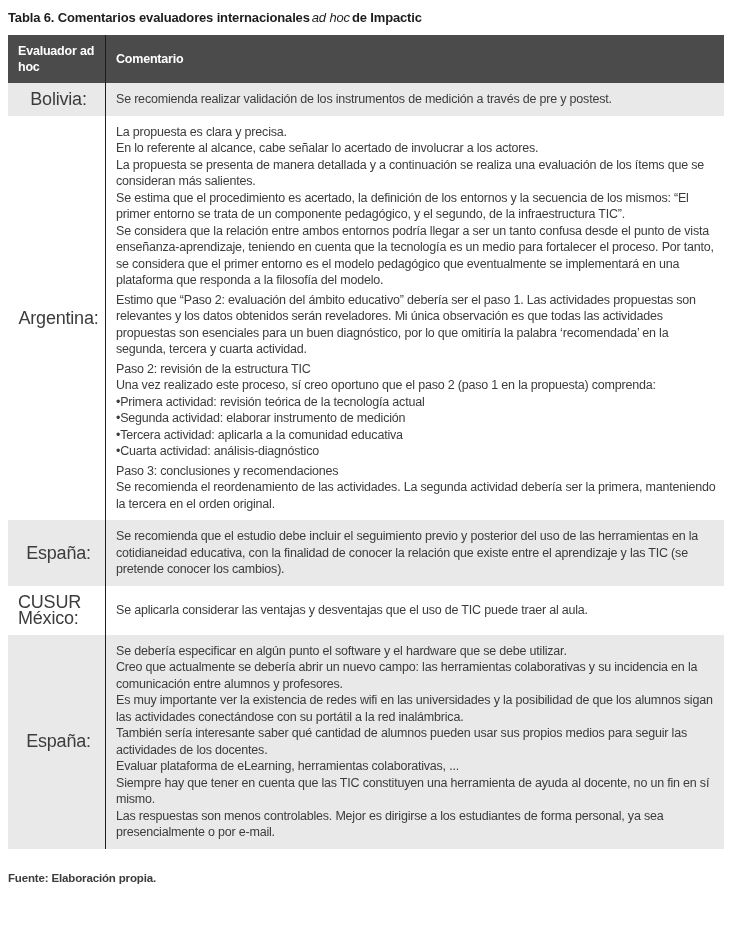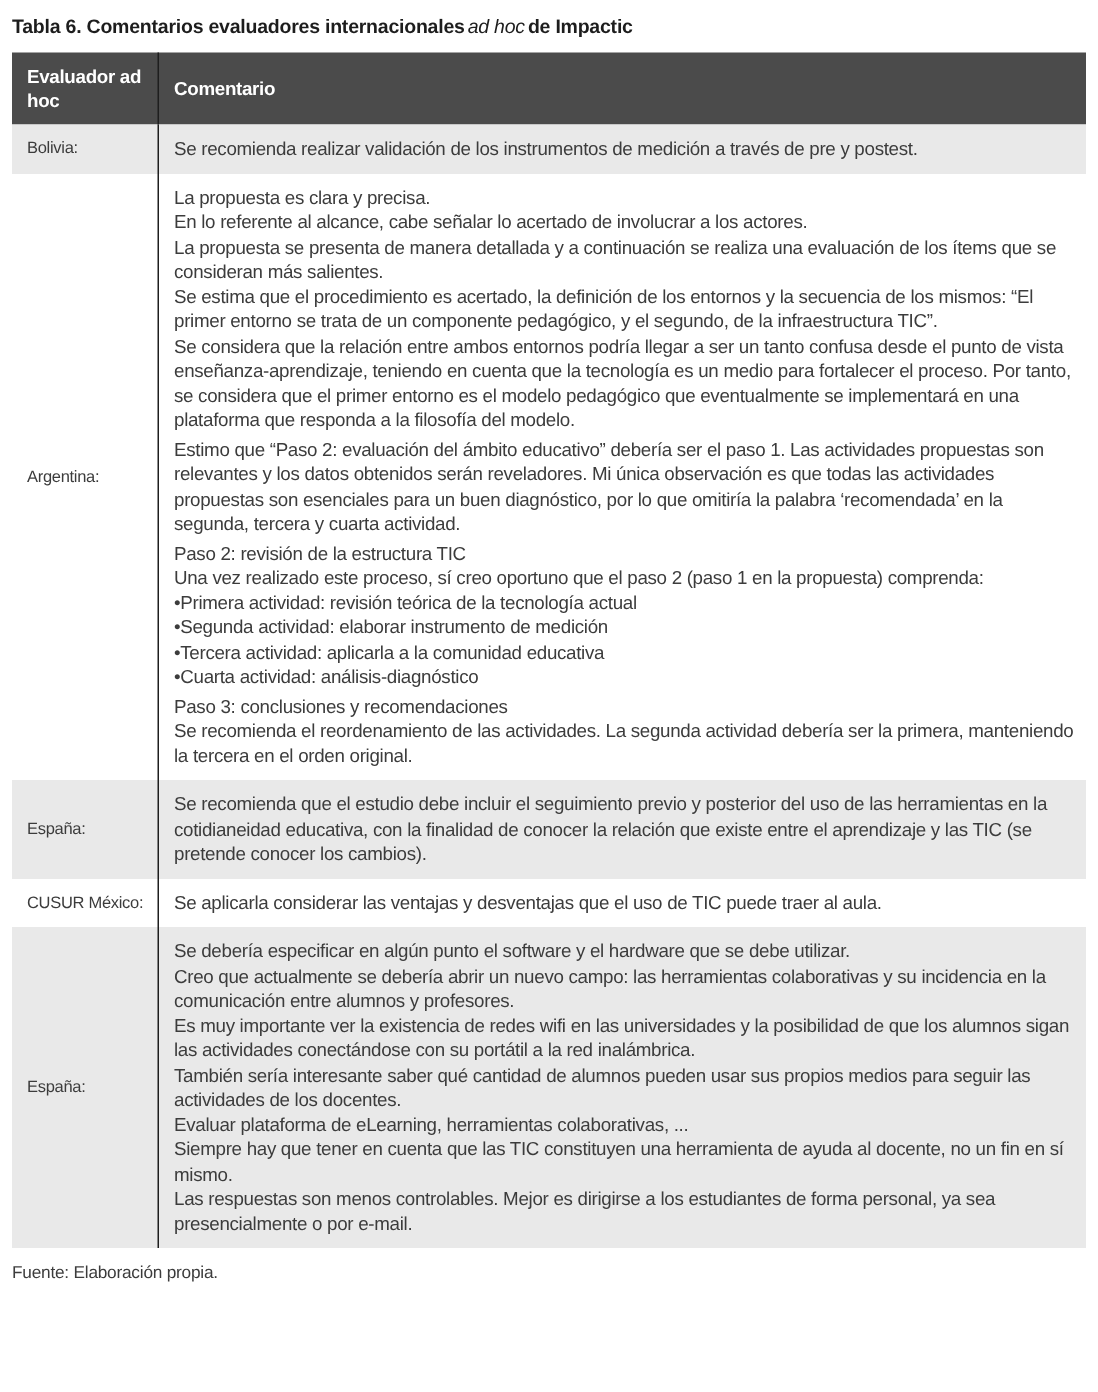--- a/index.html
+++ b/index.html
@@ -41,29 +41,30 @@
   .row.shaded {
     background: #e9e9e9;
   }
   .row.header {
     background: #4b4b4b;
     color: #ffffff;
     min-height: 48px;
   }
   .cell {
     box-sizing: border-box;
+    justify-content: center;
   }
   .evaluator {
     width: 98px;
     flex: 0 0 98px;
     padding: 8px 6px 8px 10px;
     border-right: 1px solid #1e1e1e;
     display: flex;
     align-items: center;
-    font-size: 11px;
+    font-size: 18px;
     line-height: 16.5px;
     letter-spacing: -0.2px;
   }
   .comment {
     flex: 1 1 auto;
     padding: 8px 8px 8px 10px;
     display: flex;
     flex-direction: column;
     justify-content: center;
     min-width: 0;
@@ -78,24 +79,25 @@
     margin: 0;
     font-size: 12.5px;
     line-height: 16.5px;
     letter-spacing: -0.2px;
     white-space: pre-line;
   }
   .comment p + p {
     margin-top: 3px;
   }
   .source {
-    margin-top: 11px;
+    margin-top: 23px;
     font-size: 11.5px;
     letter-spacing: -0.15px;
     color: #3c3c3c;
+    font-weight: bold;
   }
 </style>
 </head>
 <body>
 
 <div class="page">
 
   <h1 class="title"><span>Tabla 6. Comentarios evaluadores internacionales</span><em>ad hoc</em><span>de Impactic</span></h1>
 
   <div class="table">

